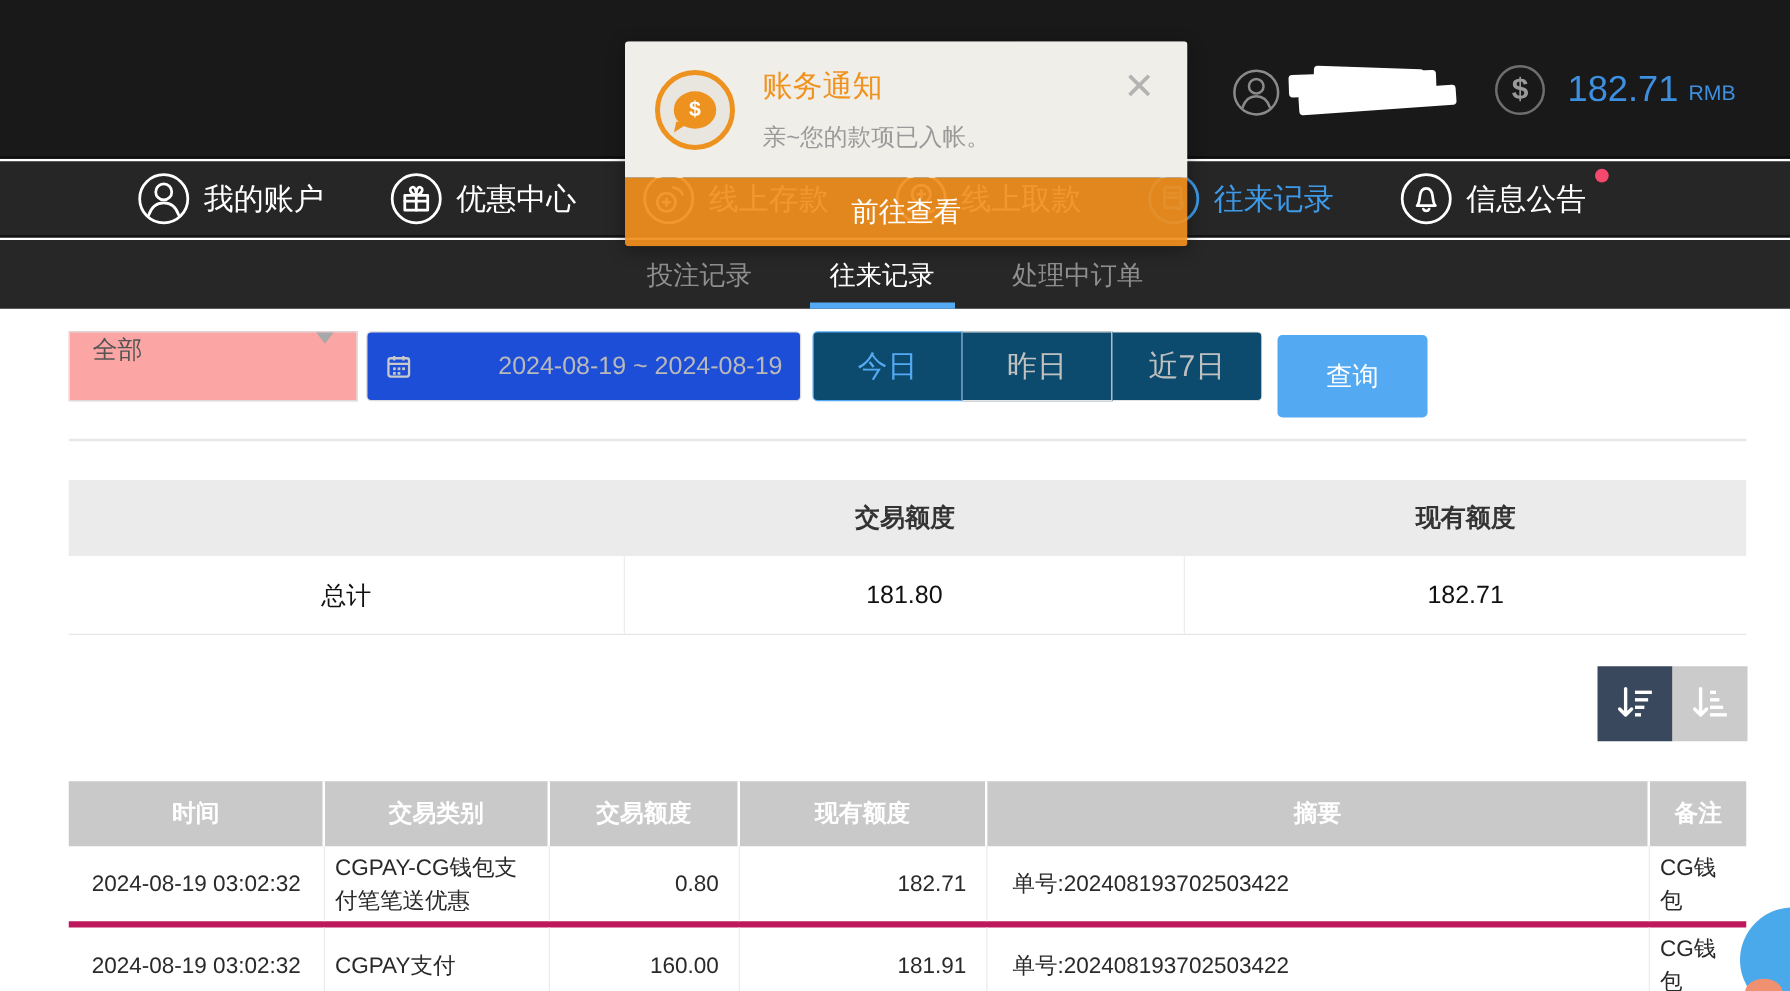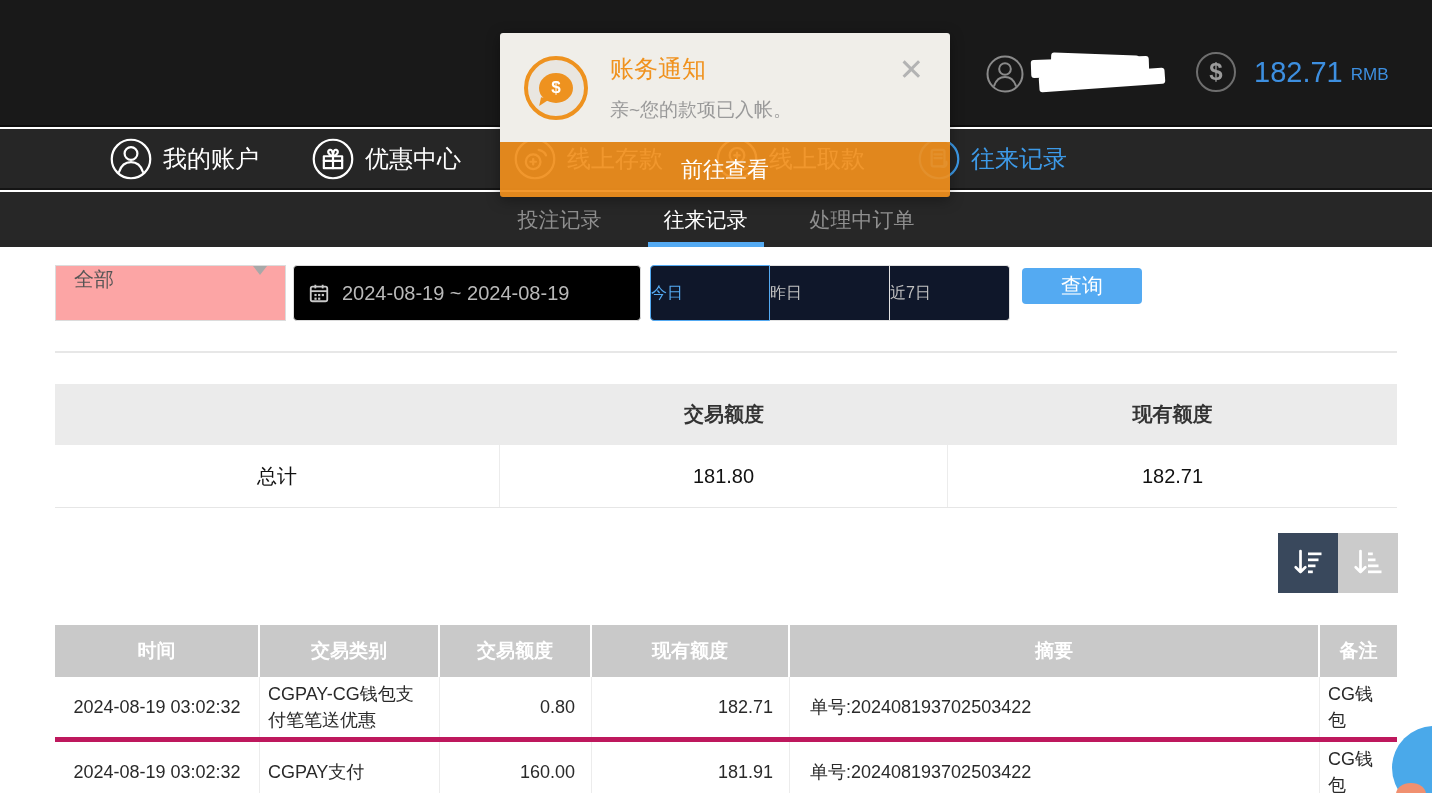--- a/index.html
+++ b/index.html
@@ -45,29 +45,29 @@
   .subtab { position:relative; display:flex; align-items:center; padding:0 8px; font-size:21px; color:#8f8f8f; cursor:pointer; }
   .subtab.active { color:#fff; }
   .subtab.active .underline { position:absolute; left:-8px; right:-8px; bottom:0; height:5px; background:#54aaf2; }
 
   
   .select-box { position:absolute; left:55px; top:265px; width:231px; height:56px; border:1px solid #dcdcdc;
     border-radius:0; display:flex; padding:0 18px; cursor:pointer; background:#fca5a5; }
   .select-box .sel-label { font-size:20px; color:#555; flex:1; }
   .caret { width:0; height:0; border-left:7px solid transparent; border-right:7px solid transparent; border-top:9px solid #a8a8a8; }
   .date-box { position:absolute; left:293px; top:265px; width:348px; height:56px; border:1px solid #dcdcdc;
-    border-radius:4px; display:flex; align-items:center; padding:0 14px; cursor:pointer; background:#000000; }
+    border-radius:4px; display:flex; align-items:center; padding:0 14px; cursor:pointer; background:#1d4ed8;justify-content:space-between; }
   .date-box .dtext { font-size:20px; color:#b9b9b9; margin-left:12px; }
   .quick-group { position:absolute; left:650px; top:265px; display:flex; }
-  .qbtn { width:120px; height:56px; background:#0f172a; border:1px solid #e2e2e2; font-size:16px; color:#c0c0c0;
-    display:flex; align-items:center; cursor:pointer; }
+  .qbtn { width:120px; height:56px; background:#0c4a6e; border:1px solid #e2e2e2; font-size:24px; color:#c0c0c0;
+    display:flex; align-items:center; justify-content:center; cursor:pointer; }
   .qbtn + .qbtn { border-left:none; }
   .qbtn.active { border:1px solid #54aaf2; color:#54aaf2; border-radius:4px 0 0 4px; }
   .qbtn:last-child { border-radius:0 4px 4px 0; }
-  .query-btn { position:absolute; left:1022px; top:268px; width:120px; height:36px; background:#54aaf2; border:none;
+  .query-btn { position:absolute; left:1022px; top:268px; width:120px; height:66px; background:#54aaf2; border:none;
     border-radius:4px; color:#fff; font-size:21px; cursor:pointer; font-family:inherit; }
   .divider { position:absolute; left:55px; top:351px; width:1342px; border-top:2px solid #e7e7e7; }
 
   
   .summary { position:absolute; left:55px; top:384px; width:1342px; }
   .sum-row { display:grid; grid-template-columns:445px 448px 449px; }
   .sum-head { height:61px; background:#ebebeb; }
   .sum-head .cell { font-size:20px; color:#333; font-weight:600; }
   .sum-body { height:63px; background:#fff; border-bottom:1px solid #e6e6e6; }
   .sum-body .cell { font-size:20px; color:#111; border-right:1px solid #ececec; }
@@ -198,20 +198,33 @@
       <span class="nicon">
         <svg viewBox="0 0 48 48" width="44" height="44">
           <circle class="st" cx="24" cy="24" r="21"></circle>
           <rect class="st" x="16" y="14" width="14" height="18" rx="2"></rect>
           <path class="st" d="M19 19h8M19 23h8M26 32c4 2 7-1 6-5"></path>
         </svg>
       </span>
       <span class="nlabel">往来记录</span>
     </div>
 
+    <div class="nav-item">
+      <span class="nicon">
+        <svg viewBox="0 0 48 48" width="44" height="44">
+          <circle class="st" cx="24" cy="24" r="21"></circle>
+          <path class="st" d="M16 30c2-2 2-5 2.5-8.5.5-4 2.5-6.5 5.5-6.5s5 2.5 5.5 6.5C30 25 30 28 32 30z"></path>
+          <path class="st" d="M21.5 33a2.8 2.8 0 0 0 5 0"></path>
+        </svg>
+      </span>
+      <span class="nav-badge-wrap">
+        <span class="nlabel">信息公告</span>
+        <span class="red-dot"></span>
+      </span>
+    </div>
   </div>
 
   <div class="subtabs">
     <div class="subtab">
       <span>投注记录</span>
     </div>
     <div class="subtab active">
       <span>往来记录</span>
       <span class="underline"></span>
     </div>

